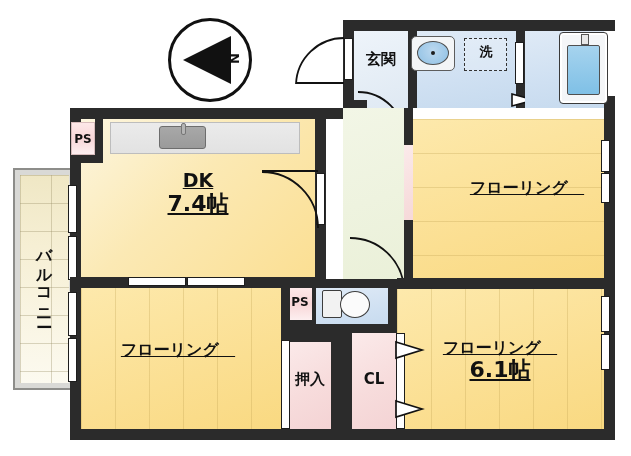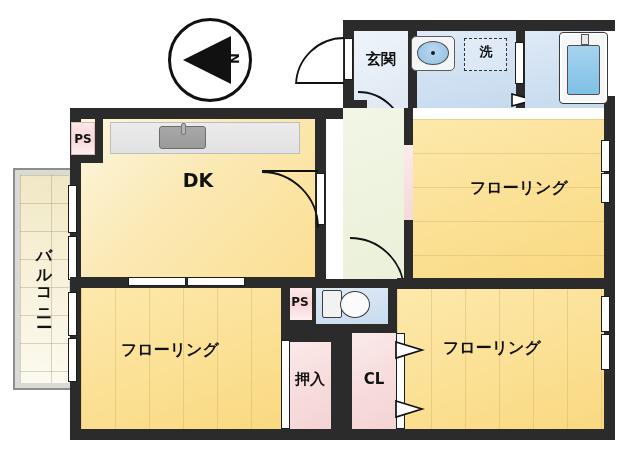--- a/index.html
+++ b/index.html
@@ -43,21 +43,21 @@
   .grid-bal{
     position:absolute;left:0;top:0;right:0;bottom:0;
     background-image:
       repeating-linear-gradient(to bottom, rgba(150,140,100,.35) 0 1px, rgba(0,0,0,0) 1px 28px),
       repeating-linear-gradient(to right, rgba(150,140,100,.35) 0 1px, rgba(0,0,0,0) 1px 31px);
     pointer-events:none;
   }
 
   
   .lbl{position:absolute;color:#111;font-weight:700;line-height:1.08;text-align:left;white-space:nowrap;}
-  .lbl-room{font-size:19px;letter-spacing:0px;}
+  .lbl-room{font-size:19px;letter-spacing:0px;text-decoration:underline;}
   .lbl-room .n{font-size:22px;display:block;margin-top:1px;}
   .lbl-sm{font-size:15px;font-weight:700;}
   .lbl-ps{font-size:12px;font-weight:700;}
   .lbl-vert{writing-mode:vertical-rl;text-orientation:upright;font-size:16px;font-weight:700;letter-spacing:2px;}
   .lbl-mini{font-size:13px;font-weight:700;}
 
   
   .win{position:absolute;background:#ffffff;border:1.6px solid #1d1d1d;box-sizing:border-box;}
 
   
@@ -97,20 +97,21 @@
   </div>
 
   <div class="abs fill-kitchencounter" style="left:110px;top:122px;width:190px;height:32px;border:1px solid #bdbdbd;"></div>
 
   <div class="abs" style="left:159px;top:126px;width:47px;height:23px;background:linear-gradient(180deg,#a8a8a8,#9a9a9a);border:1.4px solid #6d6d6d;border-radius:3px;">
     <div class="abs" style="left:21px;top:-4px;width:5px;height:12px;background:#b4b4b4;border:1px solid #777;border-radius:2px;"></div>
   </div>
 
   <div class="lbl lbl-room" style="left:198px;top:170px;transform:translateX(-50%);text-align:center;">
     <span>DK</span>
+    <span class="n">7.4帖</span>
   </div>
 
   <div class="abs fill-ps" style="left:71px;top:122px;width:24px;height:33px;border:1px solid #d8bcbc;"></div>
   <div class="abs wall" style="left:95px;top:119px;width:8px;height:40px;"></div>
   <div class="abs wall" style="left:71px;top:155px;width:32px;height:8px;"></div>
   <div class="lbl lbl-ps" style="left:83px;top:133px;transform:translateX(-50%);">PS</div>
 
   <div class="win" style="left:68px;top:185px;width:9px;height:48px;"></div>
   <div class="win" style="left:68px;top:236px;width:9px;height:44px;"></div>
 
@@ -220,20 +221,21 @@
   <div class="win" style="left:601px;top:140px;width:9px;height:32px;"></div>
   <div class="win" style="left:601px;top:173px;width:9px;height:30px;"></div>
 
   <div class="abs wall" style="left:397px;top:278px;width:218px;height:11px;"></div>
 
   <div class="room fill-floor" style="left:397px;top:289px;width:207px;height:140px;overflow:hidden;">
     <div class="grain"></div>
   </div>
   <div class="lbl lbl-room" style="left:500px;top:336px;transform:translateX(-50%);text-align:center;">
     <span style="font-size:16px;">フローリング゙</span>
+    <span class="n">6.1帖</span>
   </div>
 
   <div class="win" style="left:601px;top:296px;width:9px;height:36px;"></div>
   <div class="win" style="left:601px;top:334px;width:9px;height:36px;"></div>
 
   <div class="abs wall" style="left:341px;top:333px;width:11px;height:96px;"></div>
   <div class="abs fill-closet" style="left:352px;top:333px;width:45px;height:96px;"></div>
   <div class="lbl lbl-sm" style="left:374px;top:371px;transform:translateX(-50%);">CL</div>
 
   <div class="win" style="left:396px;top:333px;width:9px;height:96px;"></div>

